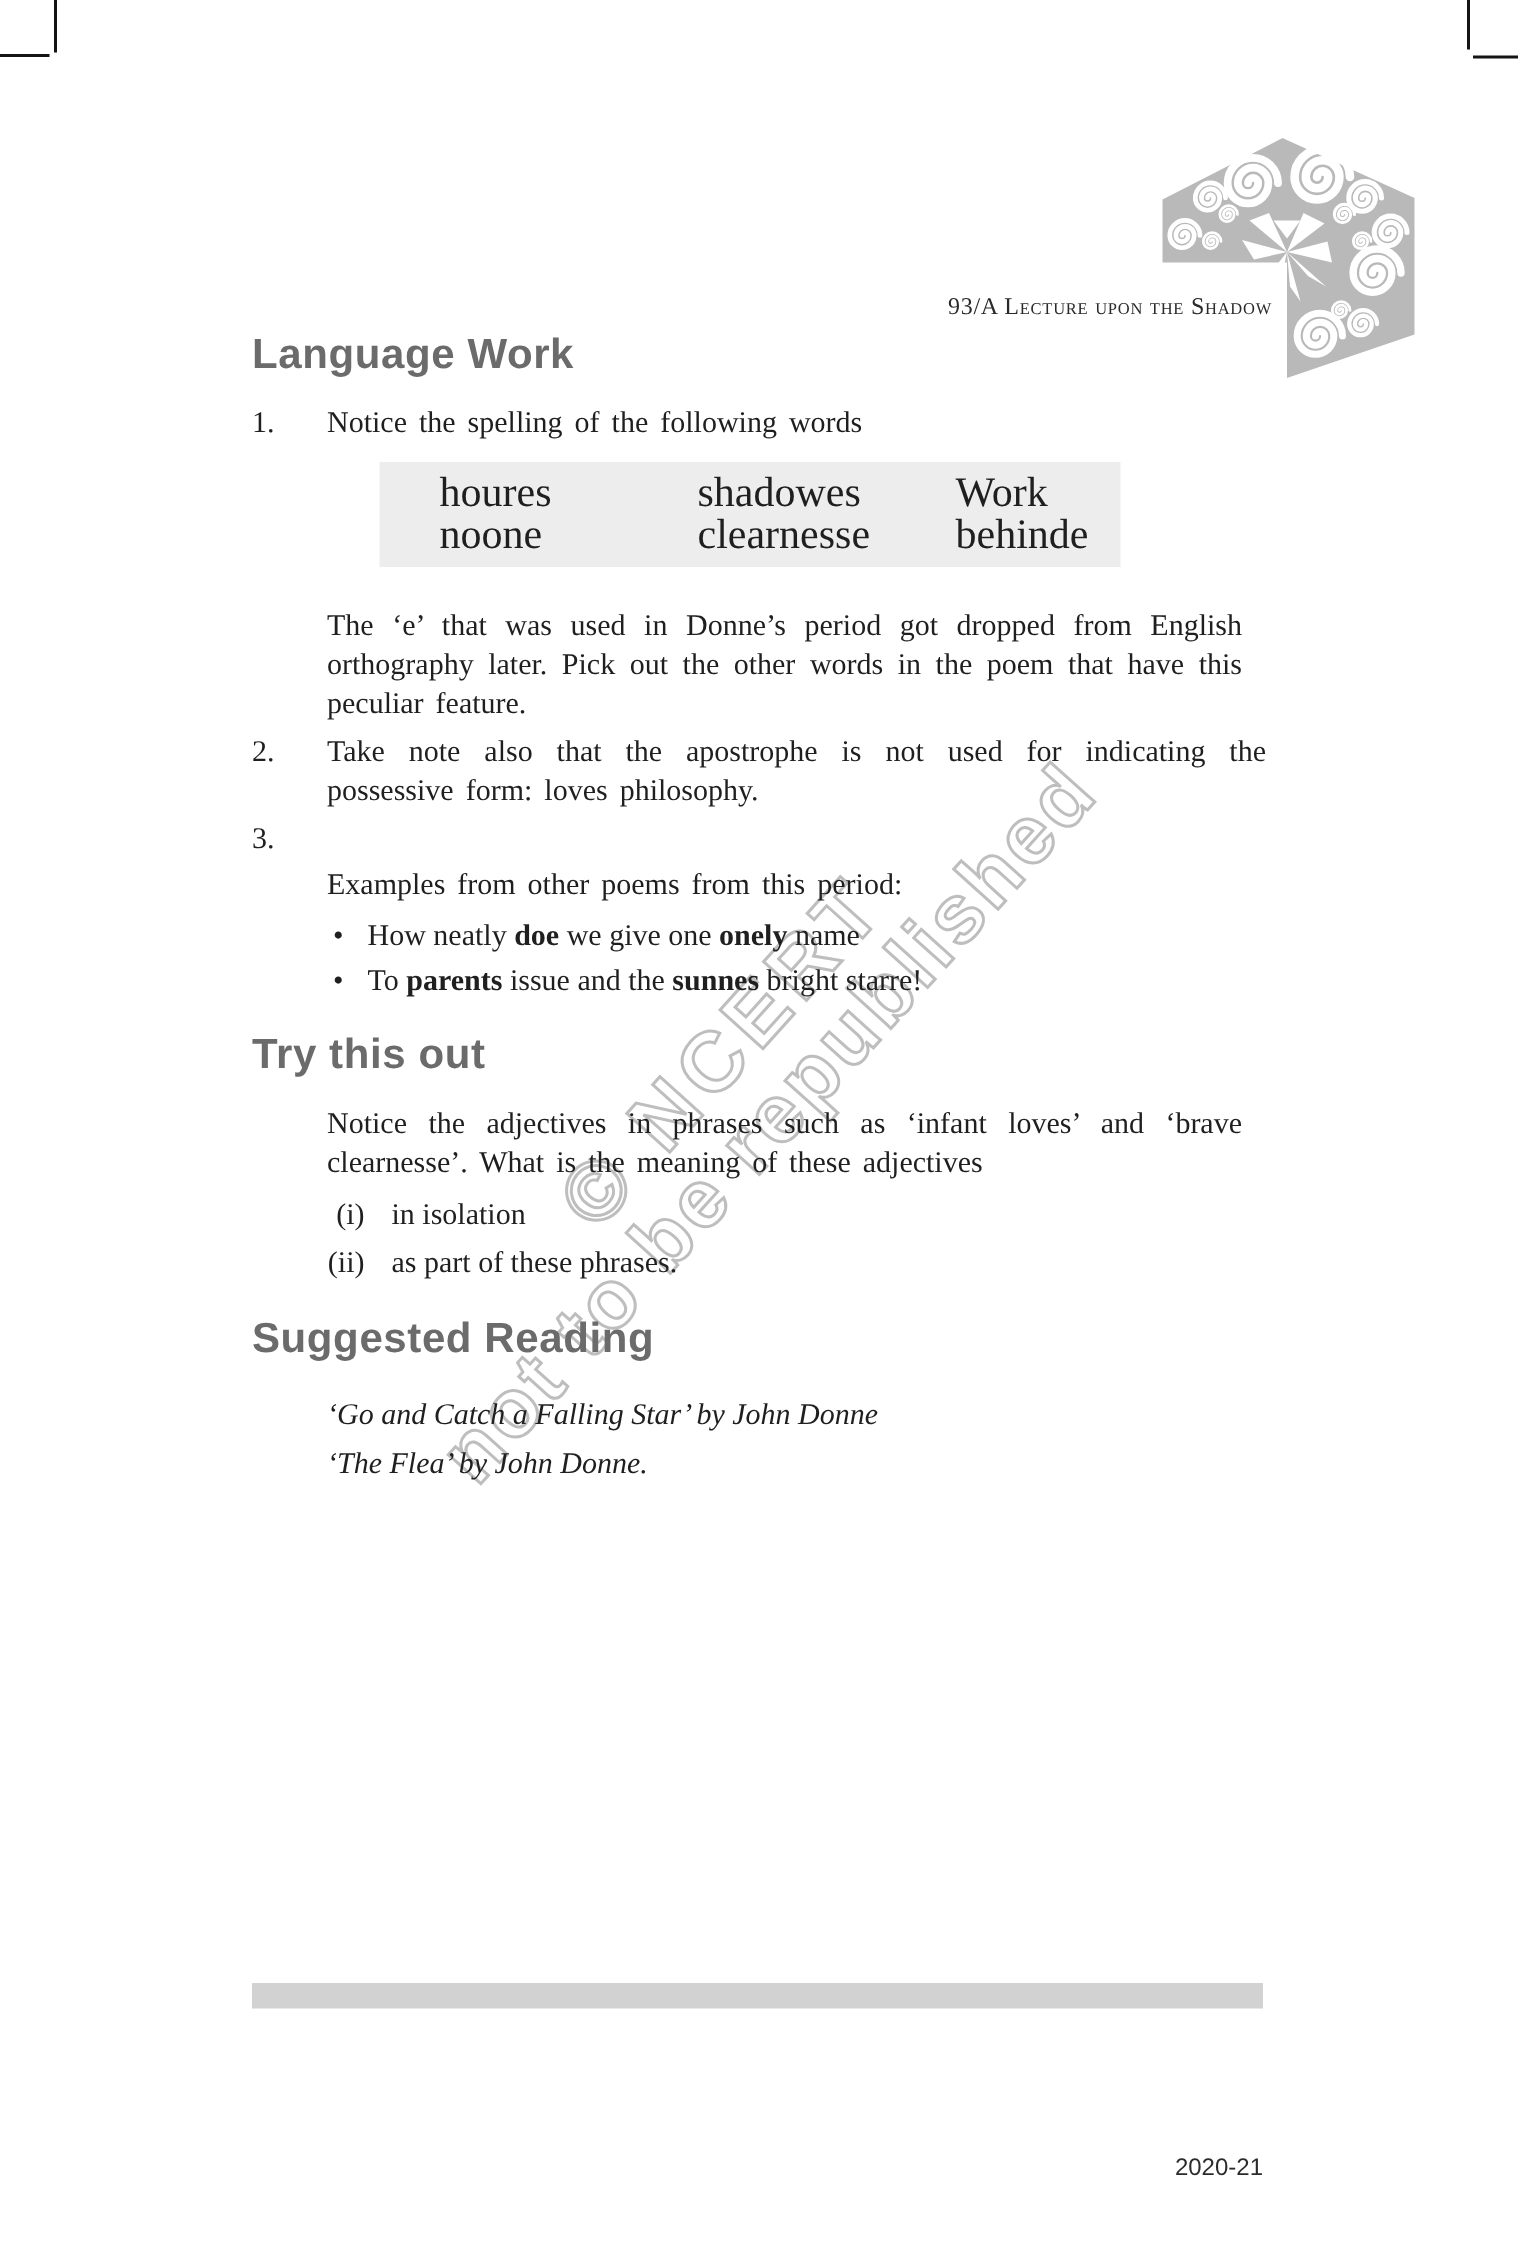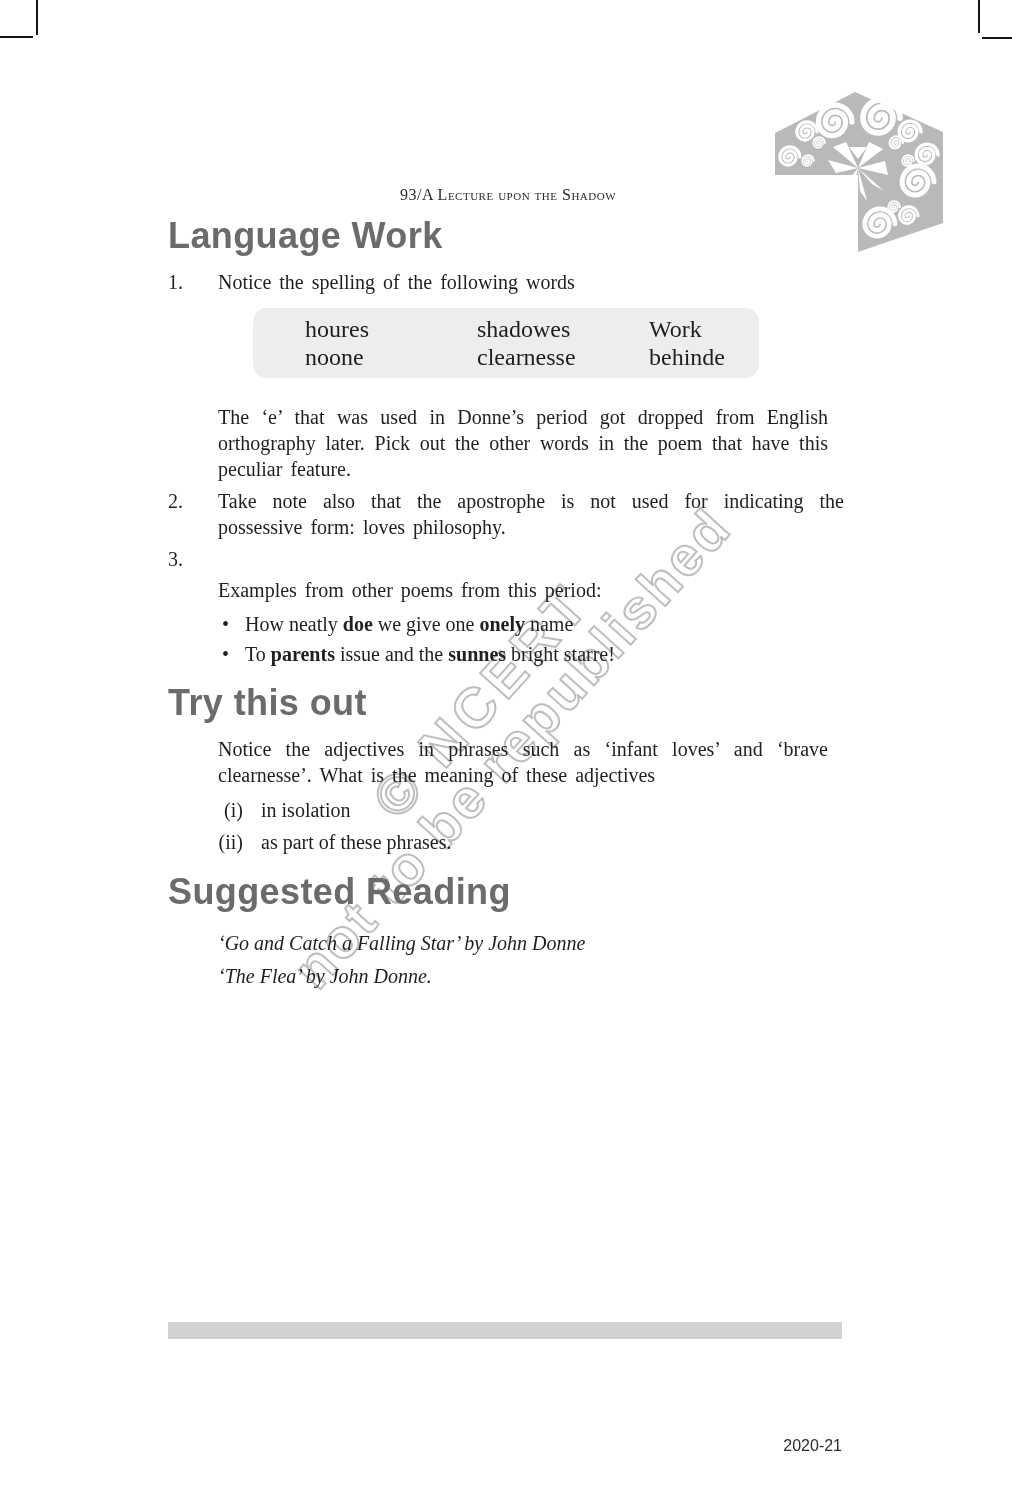--- a/index.html
+++ b/index.html
@@ -6,44 +6,44 @@
   .page{
     position:relative;width:1012px;height:1500px;background:#ffffff;overflow:hidden;
     font-family:"Liberation Serif",serif;color:#1f1f1f;
   }
   
   .crop{position:absolute;background:#141414;}
   
   .ornament{position:absolute;left:770px;top:85px;width:180px;height:170px;z-index:0;}
   
   .header-line{
-    position:absolute;left:400px;top:186px;width:448px;text-align:left;z-index:2;
+    position:absolute;left:400px;top:196px;width:448px;text-align:right;z-index:2;
     font-family:"Liberation Serif",serif;font-variant:small-caps;font-size:16px;
     letter-spacing:0.5px;color:#2a2a2a;white-space:nowrap;
   }
   
   .watermark{position:absolute;left:0;top:0;z-index:1;pointer-events:none;}
   .watermark text{
     font-family:"Liberation Sans",sans-serif;font-weight:bold;
     fill:none;stroke:#b3b3b3;stroke-width:2px;opacity:0.85;
   }
   
   .content{position:absolute;left:168px;top:219px;width:676px;z-index:2;}
   .sec-heading{
-    font-family:"Liberation Sans",sans-serif;font-weight:bold;font-size:36px;line-height:34px;
+    font-family:"Liberation Sans",sans-serif;font-weight:bold;font-size:28px;line-height:34px;
     color:#6b6b6b;letter-spacing:0.4px;margin:0 0 16px 0;
   }
   .body-text{font-size:20px;line-height:26px;}
   .num-item{display:flex;margin:0 0 6px 0;}
   .num-item .num{flex:none;width:50px;}
   .num-item .itext{flex:1;text-align:justify;word-spacing:3px;}
   .word-box{
-    margin:13px 0 26px 85px;width:454px;background:#ededed;border-radius:14px;
-    padding:7px 0 7px 52px;display:grid;grid-template-columns:172px 172px 1fr;
-    line-height:28px;font-size:24px;
+    margin:13px 0 26px 85px;width:454px;background:#ededed;border-radius:0;
+    padding:7px 0 7px 40px;display:grid;grid-template-columns:172px 172px 1fr;
+    line-height:28px;font-size:28px;
   }
   .para{margin:0 16px 6px 50px;text-align:justify;word-spacing:3px;}
   .bullets{margin:0 0 0 54px;}
   .bullet-row{display:flex;line-height:30px;}
   .bullet-row .dot{flex:none;width:23px;}
   .h2-try{margin:17px 0 16px 0;}
   .subitem{display:flex;line-height:32px;}
   .subitem .rnum{flex:none;width:75px;text-align:right;}
   .subitem .stext{margin-left:18px;}
   .h2-sugg{margin:17px 0 18px 0;}

